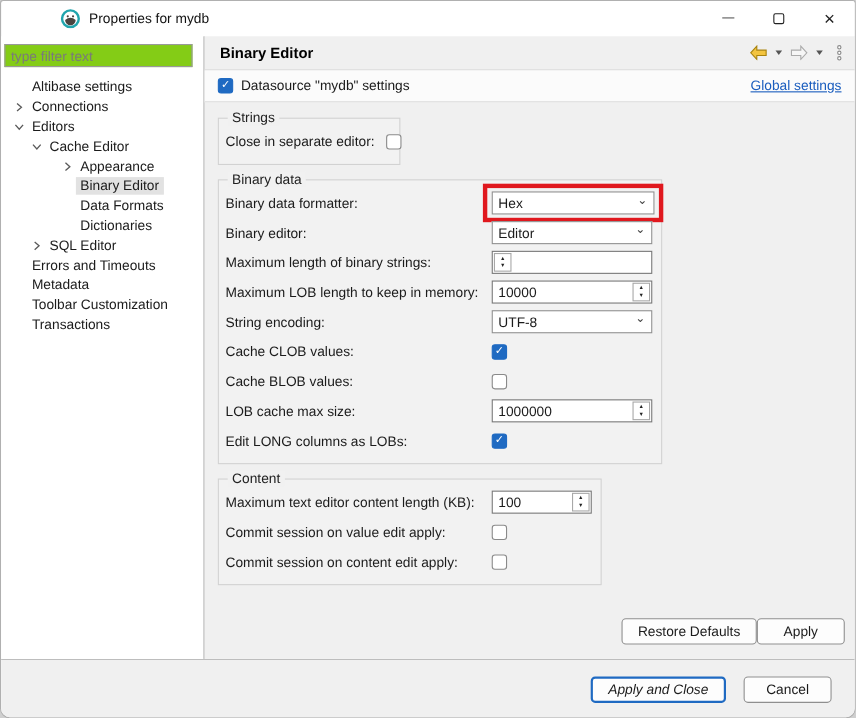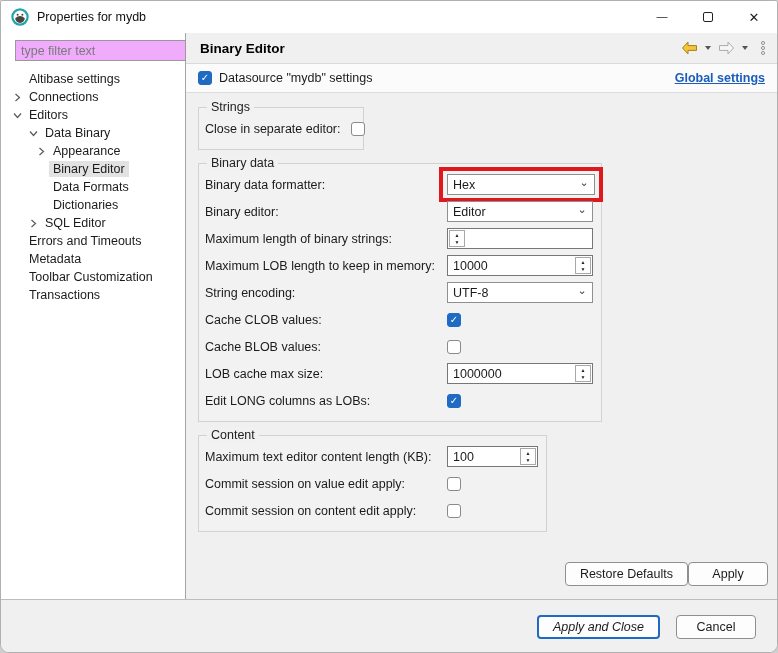--- a/index.html
+++ b/index.html
@@ -3,56 +3,56 @@
 <meta charset="utf-8">
 <style>
   * { margin:0; padding:0; box-sizing:border-box; }
   html,body { background:#cfcfcf; font-family:"Liberation Sans", sans-serif; }
   .window {
     width:778px; height:653px; background:#fff; position:relative; overflow:hidden;
     border:1px solid #b0b0b0; border-radius:3px 3px 9px 9px; color:#1b1b1b;
     font-size:12.5px;
   }
   
-  .titlebar { height:32px; display:flex; align-items:center; background:#fff; }
+  .titlebar { height:32px; display:flex; align-items:center; background:#fff;margin-left:44px; }
   .app-icon { margin-left:10px; display:flex; }
   .title-text { margin-left:8px; font-size:12.5px; color:#111; }
   .win-controls { margin-left:auto; display:flex; height:100%; }
   .win-btn { width:46px; display:flex; align-items:center; justify-content:center; color:#222; }
   .min-glyph { font-size:11px; transform:translateY(-1px); }
   .max-glyph { width:10px; height:10px; border:1.2px solid #222; border-radius:2px; }
   .close-glyph { font-size:13px; }
   
   .dlg-body { display:flex; height:566px; }
   .sidebar { width:185px; background:#fff; border-right:1px solid #a5a5a5; padding-top:7px; flex:none; }
   .filter-input {
-    display:block; margin:0 14px; width:171px; height:21px; border:1px solid #999;
-    font:12.5px "Liberation Sans",sans-serif; padding:0 5px; color:#444; background:#f0abfc;
+    display:block; margin:0 3px; width:171px; height:21px; border:1px solid #999;
+    font:12.5px "Liberation Sans",sans-serif; padding:0 5px; color:#444; background:#84cc16;
   }
   .filter-input::placeholder { color:#7a7a7a; }
   .tree { margin-top:9px; }
   .tree-item { height:18px; display:flex; align-items:center; cursor:default; }
   .tree-item.lvl0 { padding-left:8px; }
   .tree-item.lvl1 { padding-left:24px; }
-  .tree-item.lvl2 { padding-left:32px; }
+  .tree-item.lvl2 { padding-left:52px; }
   .expander { width:16px; height:12px; display:flex; align-items:center; justify-content:center; flex:none; }
   .expander.rot svg { transform:rotate(90deg); }
   .tree-label { padding:1px 4px; white-space:nowrap; }
   .tree-label.selected { background:var(--selection_bg); }
   
   .main { flex:1; display:flex; flex-direction:column; background:#f0f0f0; min-width:0; }
   .page-header { height:31px; flex:none; display:flex; align-items:center; padding:0 12px 0 14px; border-bottom:1px solid #dadada; }
   .page-title { font-weight:bold; font-size:13.5px; color:#000; }
   .nav { margin-left:auto; display:flex; align-items:center; gap:5px; }
   .caret { width:0; height:0; border-left:3.5px solid transparent; border-right:3.5px solid transparent; border-top:4px solid #555; margin:0 2px; }
   .dots { display:flex; flex-direction:column; gap:1px; margin-left:6px; }
   .dots span { width:4px; height:4px; border:1px solid #8a8a8a; border-radius:50%; background:#fff; display:block; }
   .ds-band { height:29px; flex:none; background:#fbfbfb; display:flex; align-items:center; padding:0 12px; border-bottom:1px solid #dcdcdc; }
   .ds-label { margin-left:7px; }
-  .global-link { margin-left:auto; color:var(--link); text-decoration:underline; cursor:pointer;font-weight:bold; }
+  .global-link { margin-left:auto; color:var(--link); text-decoration:underline; cursor:pointer; }
   .content { flex:1; padding:14px 0 0 12px; overflow:hidden; }
   
   .group { position:relative; border:1px solid #d2d2d2; margin-bottom:13px; padding:10px 8px 4px 6px; background:#f2f2f2; }
   .group-title { position:absolute; top:-8px; left:8px; background:#f1f1f1; padding:0 4px; color:#222; }
   .group-strings { width:166px; }
   .group-binary-data { width:404px; }
   .group-content { width:349px; }
   .form-row { display:flex; align-items:center; height:21px; margin-bottom:6px; }
   .row-label { width:242px; flex:none; white-space:nowrap; }
   .group-strings .row-label { width:auto; margin-right:10px; }
@@ -128,21 +128,21 @@
               </svg>
             </span>
             <span class="tree-label">Editors</span>
           </div>
           <div class="tree-item lvl1">
             <span class="expander rot">
               <svg width="9" height="9" viewBox="0 0 9 9">
                 <polyline points="2.5,1 6.5,4.5 2.5,8" fill="none" stroke="#5a5a5a" stroke-width="1.2"></polyline>
               </svg>
             </span>
-            <span class="tree-label">Data Binary</span>
+            <span class="tree-label">Cache Editor</span>
           </div>
           <div class="tree-item lvl2">
             <span class="expander">
               <svg width="9" height="9" viewBox="0 0 9 9">
                 <polyline points="2.5,1 6.5,4.5 2.5,8" fill="none" stroke="#5a5a5a" stroke-width="1.2"></polyline>
               </svg>
             </span>
             <span class="tree-label">Appearance</span>
           </div>
           <div class="tree-item lvl2">

